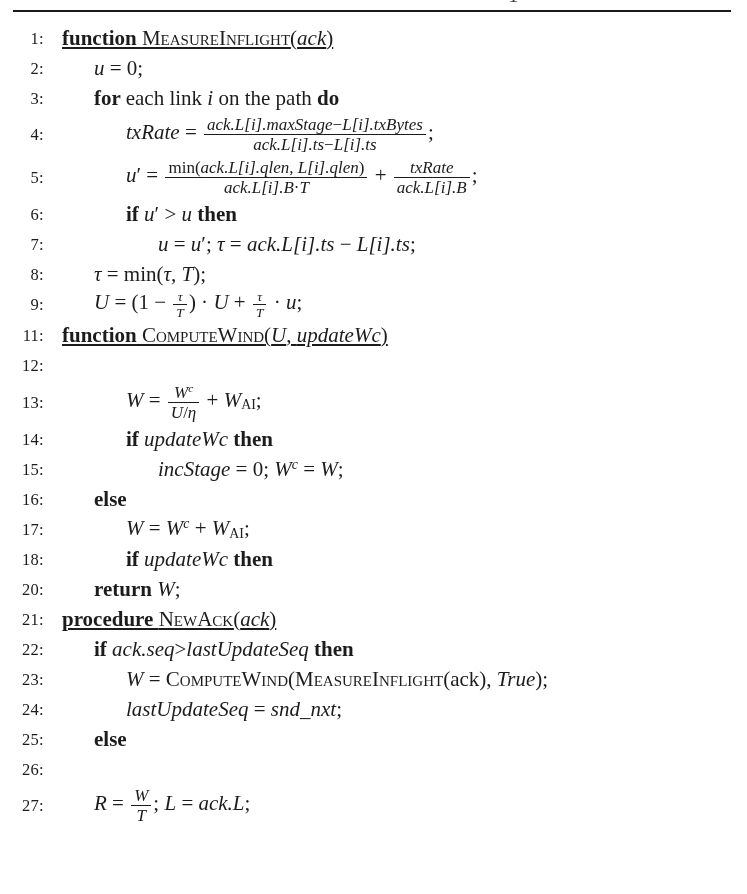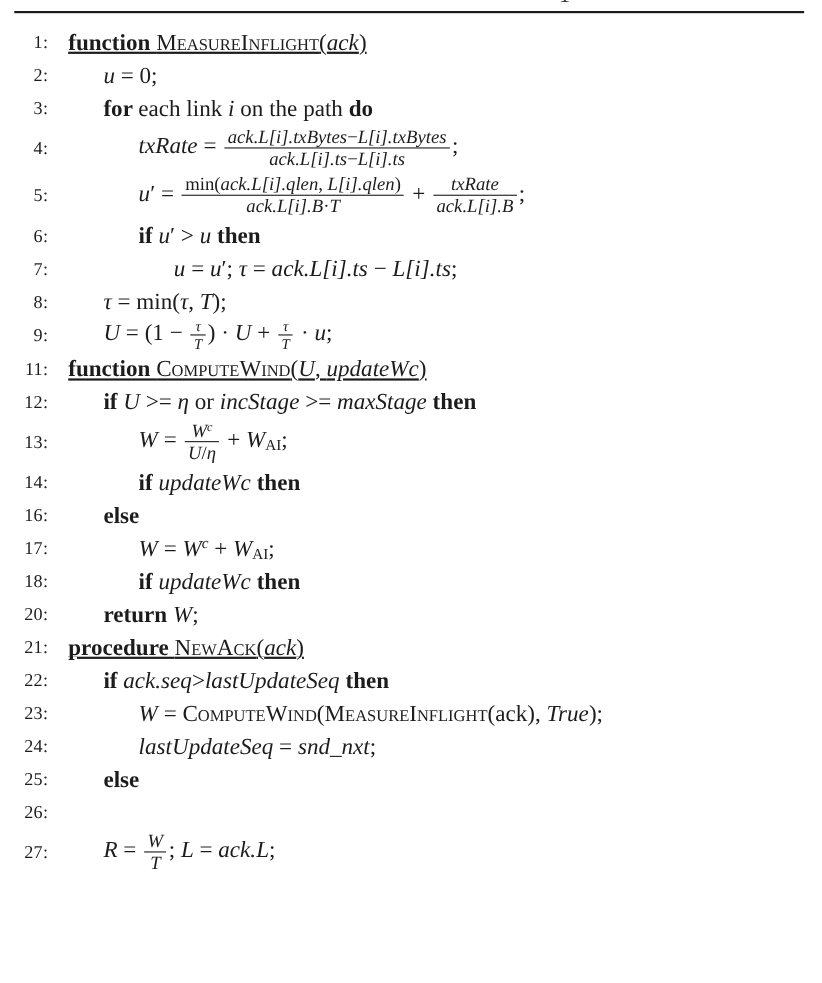--- a/index.html
+++ b/index.html
@@ -70,21 +70,21 @@
     <div class="row ind1">
       <span class="ln">2:</span>
       <span class="code"><span class="t-i">u</span><span class="t-r"> = 0;</span></span>
     </div>
     <div class="row ind1">
       <span class="ln">3:</span>
       <span class="code"><span class="t-b">for </span><span class="t-r">each link </span><span class="t-i">i</span><span class="t-r"> on the path </span><span class="t-b">do</span></span>
     </div>
     <div class="row ind2">
       <span class="ln">4:</span>
-      <span class="code"><span class="t-i">txRate</span><span class="t-r"> = </span><span class="frac"><span class="num"><span class="t-i">ack.L[i].txBytes</span><span class="t-r">−</span><span class="t-i">L[i].txBytes</span></span><span class="den"><span class="t-i">ack.L[i].ts</span><span class="t-r">−</span><span class="t-i">L[i].ts</span></span></span><span class="t-r">;</span></span>
+      <span class="code"><span class="t-i">txRate</span><span class="t-r"> = </span><span class="frac"><span class="num"><span class="t-i">ack.L[i].maxStage</span><span class="t-r">−</span><span class="t-i">L[i].txBytes</span></span><span class="den"><span class="t-i">ack.L[i].ts</span><span class="t-r">−</span><span class="t-i">L[i].ts</span></span></span><span class="t-r">;</span></span>
     </div>
     <div class="row ind2">
       <span class="ln">5:</span>
       <span class="code"><span class="t-i">u</span><span class="t-r">′ = </span><span class="frac"><span class="num"><span class="t-r">min(</span><span class="t-i">ack.L[i].qlen</span><span class="t-r">, </span><span class="t-i">L[i].qlen</span><span class="t-r">)</span></span><span class="den"><span class="t-i">ack.L[i].B</span><span class="t-r">·</span><span class="t-i">T</span></span></span><span class="t-r"> + </span><span class="frac"><span class="num"><span class="t-i">txRate</span></span><span class="den"><span class="t-i">ack.L[i].B</span></span></span><span class="t-r">;</span></span>
     </div>
     <div class="row ind2">
       <span class="ln">6:</span>
       <span class="code"><span class="t-b">if </span><span class="t-i">u</span><span class="t-r">′ &gt; </span><span class="t-i">u</span><span class="t-b"> then</span></span>
     </div>
     <div class="row ind3">
@@ -98,29 +98,32 @@
     <div class="row ind1">
       <span class="ln">9:</span>
       <span class="code"><span class="t-i">U</span><span class="t-r"> = (1 − </span><span class="frac sfrac"><span class="num"><span class="t-i">τ</span></span><span class="den"><span class="t-i">T</span></span></span><span class="t-r">) · </span><span class="t-i">U</span><span class="t-r"> + </span><span class="frac sfrac"><span class="num"><span class="t-i">τ</span></span><span class="den"><span class="t-i">T</span></span></span><span class="t-r"> · </span><span class="t-i">u</span><span class="t-r">;</span></span>
     </div>
     <div class="row ind0">
       <span class="ln">11:</span>
       <span class="code"><span class="t-b">function </span><span class="t-sc">ComputeWind</span><span class="t-r">(</span><span class="t-i">U</span><span class="t-r">, </span><span class="t-i">updateWc</span><span class="t-r">)</span></span>
     </div>
     <div class="row ind1">
       <span class="ln">12:</span>
-      <span class="code"><span class="t-b">if </span><span class="t-i">U</span><span class="t-r"> &gt;= </span><span class="t-i">η</span><span class="t-r"> or </span><span class="t-i">incStage</span><span class="t-r"> &gt;= </span><span class="t-i">maxStage</span><span class="t-b"> then</span></span>
     </div>
     <div class="row ind2">
       <span class="ln">13:</span>
       <span class="code"><span class="t-i">W</span><span class="t-r"> = </span><span class="frac"><span class="num"><span class="t-i">W</span><span class="t-sup">c</span></span><span class="den"><span class="t-i">U</span><span class="t-r">/</span><span class="t-i">η</span></span></span><span class="t-r"> + </span><span class="t-i">W</span><span class="t-sub">AI</span><span class="t-r">;</span></span>
     </div>
     <div class="row ind2">
       <span class="ln">14:</span>
       <span class="code"><span class="t-b">if </span><span class="t-i">updateWc</span><span class="t-b"> then</span></span>
+    </div>
+    <div class="row ind3">
+      <span class="ln">15:</span>
+      <span class="code"><span class="t-i">incStage</span><span class="t-r"> = 0; </span><span class="t-i">W</span><span class="t-sup">c</span><span class="t-r"> = </span><span class="t-i">W</span><span class="t-r">;</span></span>
     </div>
     <div class="row ind1">
       <span class="ln">16:</span>
       <span class="code"><span class="t-b">else</span></span>
     </div>
     <div class="row ind2">
       <span class="ln">17:</span>
       <span class="code"><span class="t-i">W</span><span class="t-r"> = </span><span class="t-i">W</span><span class="t-sup">c</span><span class="t-r"> + </span><span class="t-i">W</span><span class="t-sub">AI</span><span class="t-r">;</span></span>
     </div>
     <div class="row ind2">

